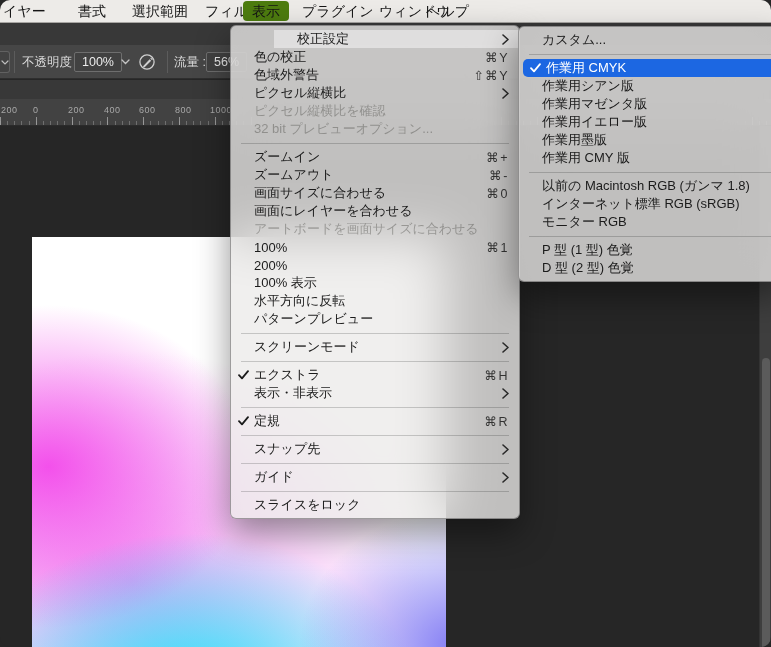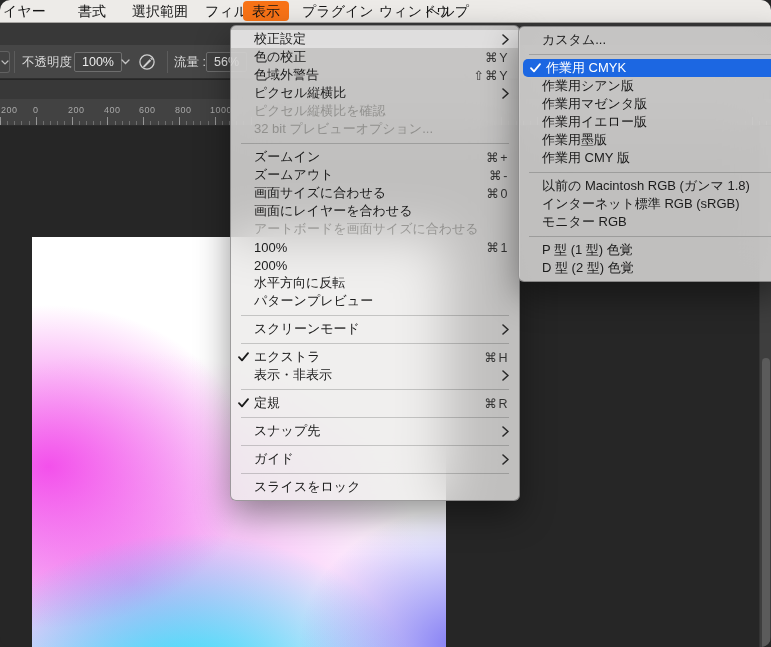--- a/index.html
+++ b/index.html
@@ -7,21 +7,21 @@
     font-family:"Liberation Sans","DejaVu Sans",sans-serif; }
   .screen { position:relative; width:771px; height:647px; overflow:hidden;border-radius:10px; }
 
   
   .menubar { position:absolute; left:0; top:0; width:771px; height:23px;
     background:#edebe8; border-bottom:1px solid #a8a6a3; z-index:5; }
   .mbi { position:absolute; top:1px; height:20px; line-height:20px; padding:0 9px;
     font-size:14px; color:#151515; white-space:nowrap; border-radius:4px; }
   .mb-0{left:-6px} .mb-1{left:69px} .mb-2{left:123px} .mb-3{left:196px}
   .mb-4{left:243px} .mb-5{left:293px} .mb-6{left:370px} .mb-7{left:417px}
-  .mbi.active { background:#f97316; }
+  .mbi.active { background:#4d7c0f; }
 
   
   .band-top { position:absolute; left:0; top:23px; width:771px; height:22px; background:#383838; }
   .options-bar { position:absolute; left:0; top:45px; width:771px; height:34px;
     background:#464646; border-bottom:1px solid #2e2e2e; }
   .band-mid { position:absolute; left:0; top:80px; width:771px; height:19px; background:#383838; }
   .opt-label { position:absolute; top:0; height:34px; line-height:34px; font-size:12.5px; color:#dcdcdc; }
   .vfield { position:absolute; top:7px; height:20px; line-height:18px; padding:0 7px;
     border:1px solid #6e6e6e; border-radius:2px; background:#414141; color:#ebebeb; font-size:12.5px; }
   .vdiv { position:absolute; top:6px; width:1px; height:22px; background:#5c5c5c; }
@@ -64,21 +64,21 @@
     box-shadow:0 14px 34px rgba(0,0,0,.42); }
   .view-menu { left:230px; top:25px; width:290px; }
   .proof-submenu { left:518px; top:26px; width:264px; border-top-right-radius:0; border-bottom-right-radius:0; }
   .mi { display:flex; align-items:center; height:18px; padding:0 10px 0 7px;
     font-size:13px; color:#1b1b1b; white-space:nowrap; }
   .mi .chk { width:16px; flex:0 0 16px; display:flex; align-items:center; color:#1b1b1b; }
   .mi .lbl { flex:0 1 auto; overflow:hidden; }
   .mi .sc { margin-left:auto; letter-spacing:1.5px; color:rgba(15,15,15,.8); font-size:12.5px; }
   .mi .arr { margin-left:auto; display:flex; align-items:center; color:#2a2a2a; }
   .mi.dis { color:rgba(50,48,44,.35); }
-  .mi.hl { background:rgba(255,255,255,.45); }
+  .mi.hl { background:rgba(255,255,255,.45);margin-left:43px; }
   .mi.sel { background:#1c67e2; color:#fff; margin-left:4px; border-radius:5px 0 0 5px; }
   .mi.sel .chk { color:#fff; }
   .msep { height:1px; margin:4.5px 10px; background:rgba(0,0,0,.18); }
 </style>
 </head>
 <body>
 
 <div class="screen">
 
   <div class="menubar" id="menubar">
@@ -204,20 +204,24 @@
         <span class="chk"></span>
         <span class="lbl">100%</span>
         <span class="sc">⌘1</span>
       </div>
       <div class="mi">
         <span class="chk"></span>
         <span class="lbl">200%</span>
       </div>
       <div class="mi">
         <span class="chk"></span>
+        <span class="lbl">100% 表示</span>
+      </div>
+      <div class="mi">
+        <span class="chk"></span>
         <span class="lbl">水平方向に反転</span>
       </div>
       <div class="mi">
         <span class="chk"></span>
         <span class="lbl">パターンプレビュー</span>
       </div>
       <div class="msep"></div>
       <div class="mi">
         <span class="chk"></span>
         <span class="lbl">スクリーンモード</span>

